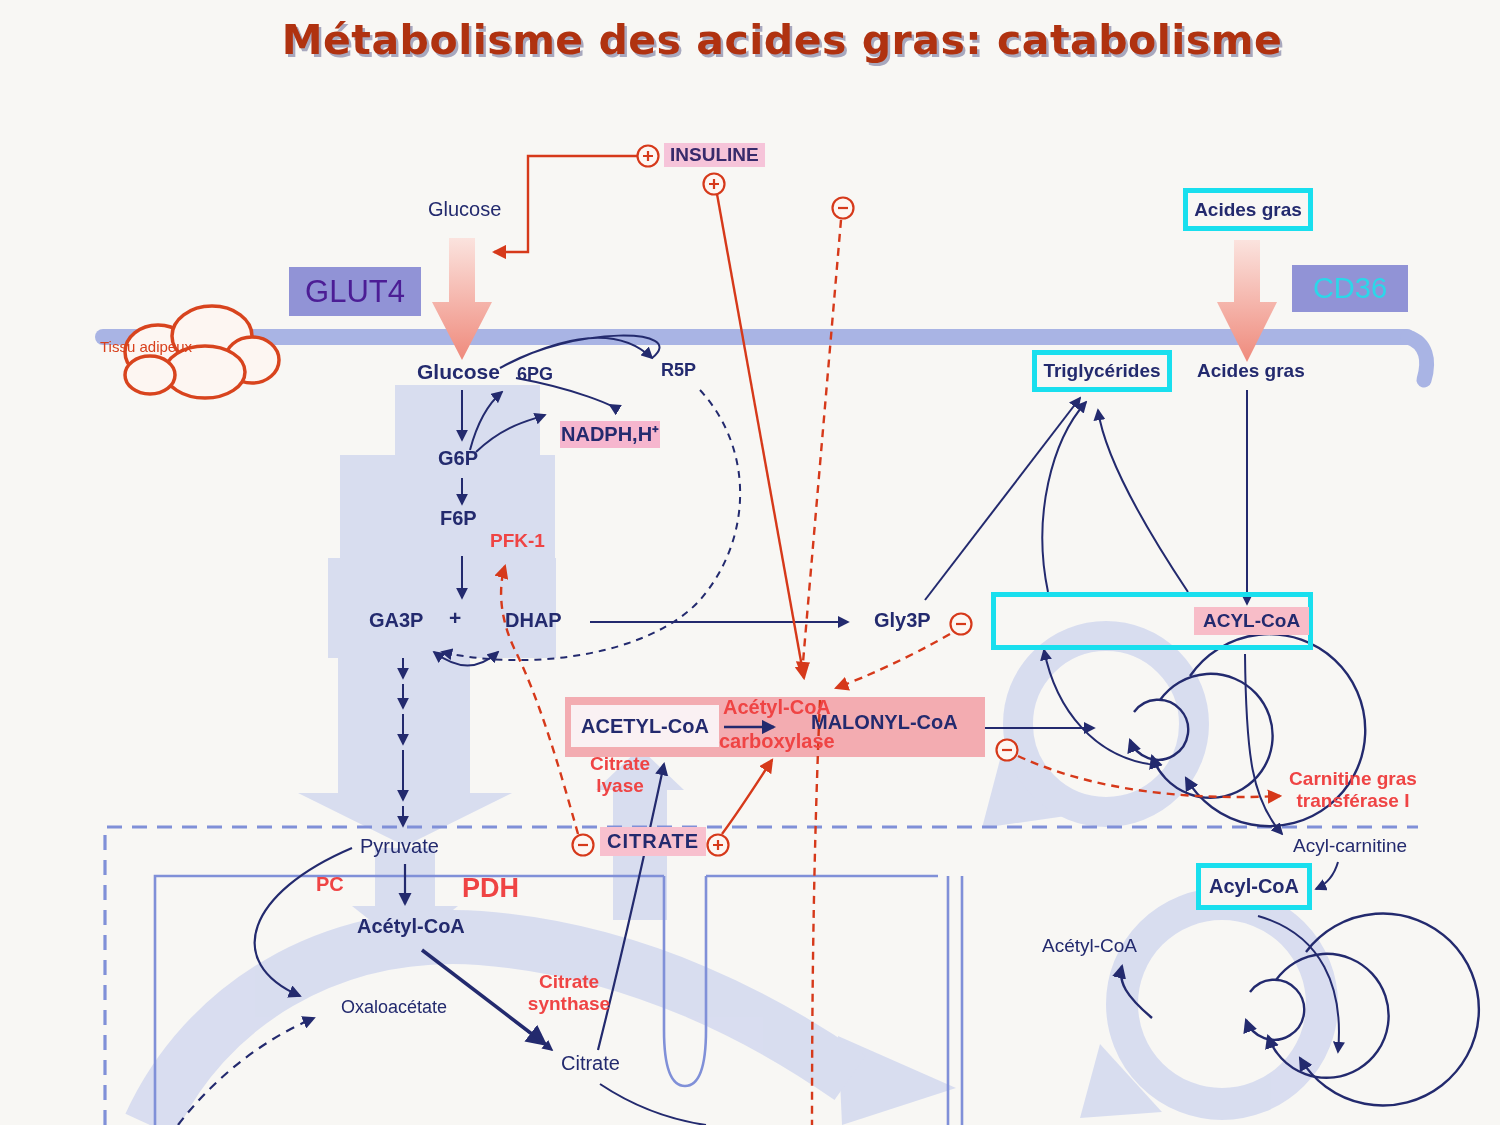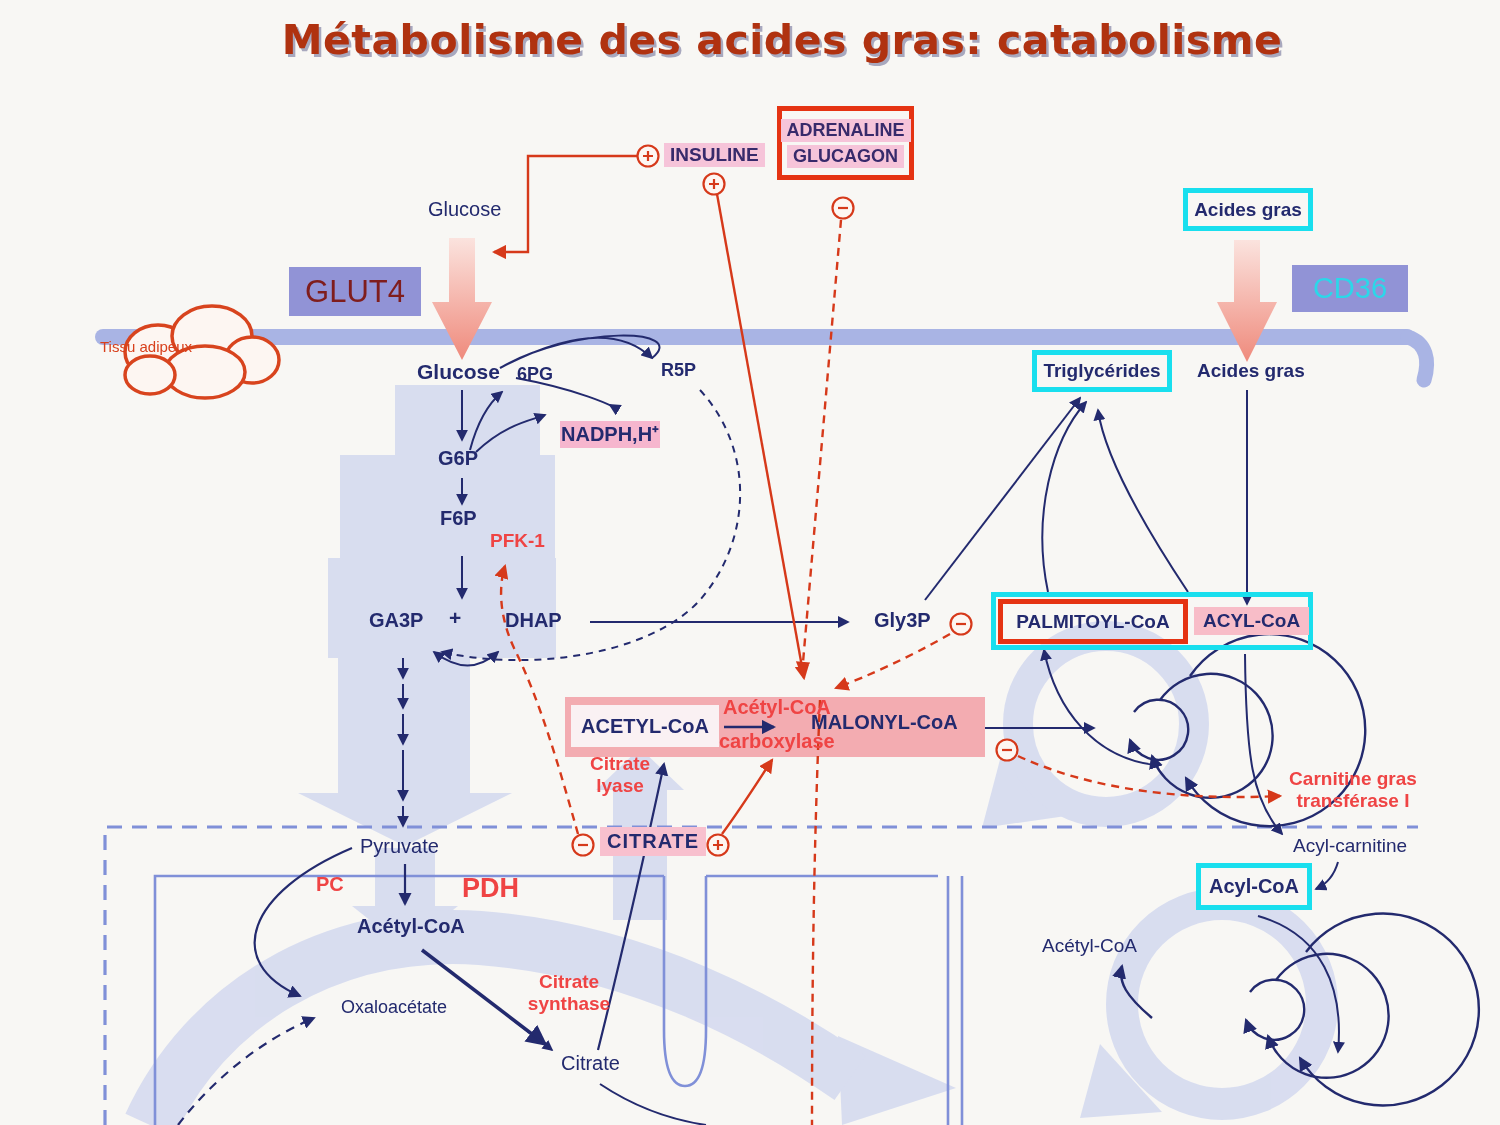--- a/index.html
+++ b/index.html
@@ -172,32 +172,28 @@
     <g>
           <circle cx="583" cy="845" r="10.5"></circle>
           <path d="M578,845 H588" fill="none"></path>
         </g>
   </g>
 </svg>
 
 <div class="title">Métabolisme des acides gras: catabolisme</div>
 
 <div class="lbl hl b" style="left:664px;top:143px;font-size:19px;color:#372a6b">INSULINE</div>
-<div class="redbox" style="left:777px;top:106px;width:137px;height:74px;display:flex;flex-direction:column;align-items:center;justify-content:center;gap:3px">
-  <span class="hl b" style="font-size:18px;color:#372a6b">ADRENALINE</span>
-  <span class="hl b" style="font-size:18px;color:#372a6b">GLUCAGON</span>
-</div>
 
 <div class="lbl" style="left:428px;top:198px;font-size:20px;font-weight:500">Glucose</div>
 <div class="cyanbox flexc" style="left:1183px;top:188px;width:130px;height:43px">
   <span class="lbl" style="position:static;font-size:19px;font-weight:600">Acides gras</span>
 </div>
 
 <div class="flexc" style="position:absolute;left:289px;top:267px;width:132px;height:49px;background:#9193d6">
-  <span style="font-size:31px;font-weight:500;color:#7f1d1d">GLUT4</span>
+  <span style="font-size:31px;font-weight:500;color:#4c1d95">GLUT4</span>
 </div>
 <div class="flexc" style="position:absolute;left:1292px;top:265px;width:116px;height:47px;background:#9193d6">
   <span style="font-size:29px;font-weight:500;color:#2bd7e9">CD36</span>
 </div>
 
 <div class="lbl" style="left:100px;top:338px;font-size:15px;font-weight:500;color:#d8401c">Tissu adipeux</div>
 
 <div class="lbl b" style="left:417px;top:360px;font-size:21px">Glucose</div>
 <div class="lbl" style="left:517px;top:364px;font-size:18px;font-weight:600">6PG</div>
 <div class="lbl" style="left:661px;top:360px;font-size:18px;font-weight:600">R5P</div>
@@ -209,23 +205,20 @@
 <div class="lbl" style="left:449px;top:606px;font-size:21px;font-weight:600">+</div>
 <div class="lbl" style="left:505px;top:609px;font-size:20px;font-weight:600">DHAP</div>
 <div class="lbl" style="left:874px;top:609px;font-size:20px;font-weight:600">Gly3P</div>
 
 <div class="cyanbox flexc" style="left:1032px;top:350px;width:140px;height:42px">
   <span class="lbl" style="position:static;font-size:19px;font-weight:600">Triglycérides</span>
 </div>
 <div class="lbl" style="left:1197px;top:360px;font-size:19px;font-weight:600">Acides gras</div>
 
 <div class="cyanbox" style="left:991px;top:592px;width:322px;height:58px"></div>
-<div class="redbox flexc" style="left:998px;top:599px;width:190px;height:45px">
-  <span class="lbl b" style="position:static;font-size:19px">PALMITOYL-CoA</span>
-</div>
 <div class="lbl b" style="left:1194px;top:607px;font-size:19px;background:#f8bdc8;padding:3px 9px">ACYL-CoA</div>
 
 <div class="flexc" style="position:absolute;left:571px;top:705px;width:148px;height:42px">
   <span class="lbl b" style="position:static;font-size:20px">ACETYL-CoA</span>
 </div>
 <div class="lbl ri" style="left:723px;top:696px;font-size:20px">Acétyl-CoA</div>
 <div class="lbl ri" style="left:719px;top:730px;font-size:20px">carboxylase</div>
 <svg style="position:absolute;left:722px;top:720px" width="64" height="14">
   <path d="M2,7 H52" stroke="#232a6e" stroke-width="2.4" marker-end="url(#aN)" fill="none"></path>
 </svg>

